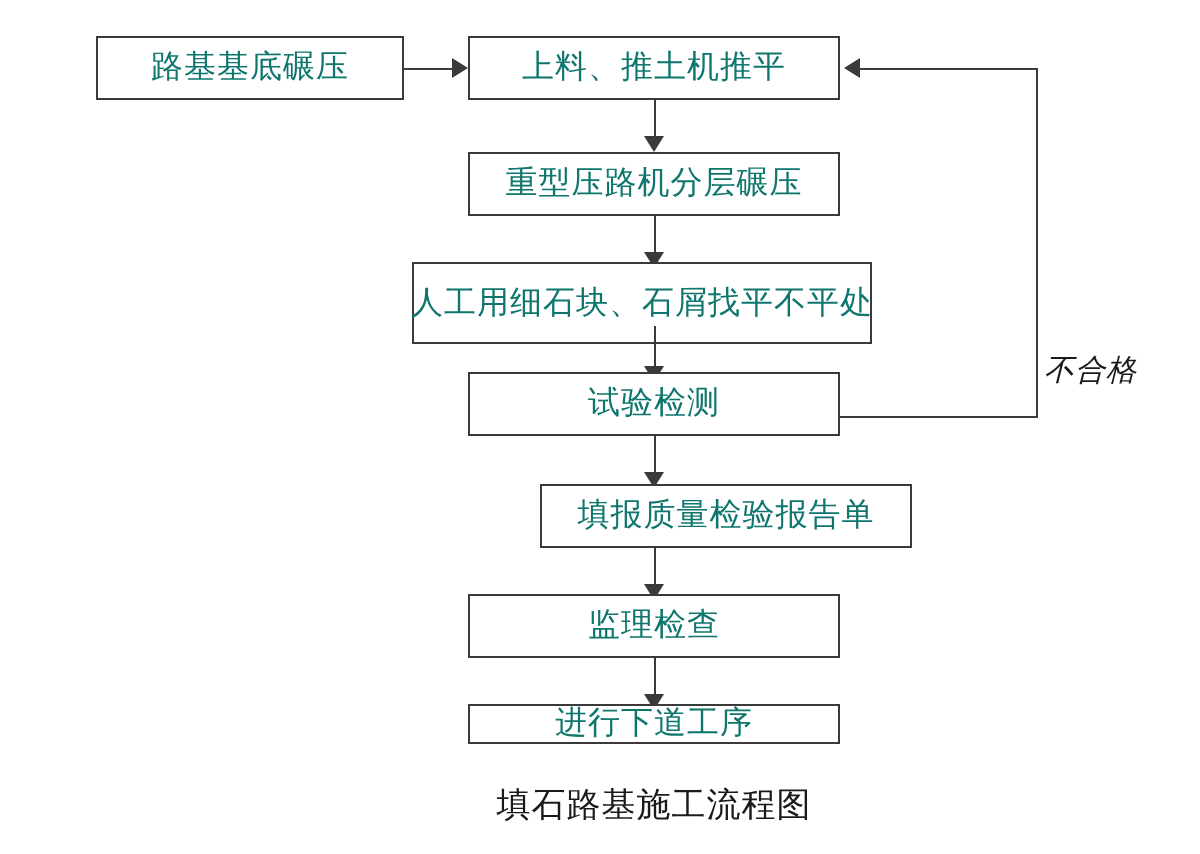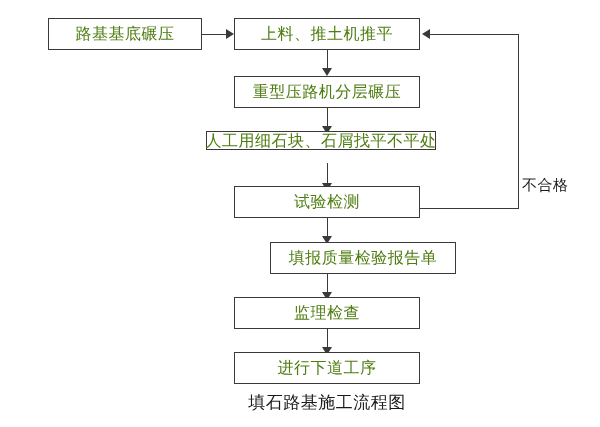--- a/index.html
+++ b/index.html
@@ -19,21 +19,21 @@
     overflow: hidden;
   }
   .node {
     position: absolute;
     box-sizing: border-box;
     border: 1.5px solid #3a3a3a;
     background: #ffffff;
     display: flex;
     align-items: center;
     justify-content: center;
-    color: #4d7c0f;
+    color: #0f766e;
     font-size: 16px;
     letter-spacing: 0.5px;
     white-space: nowrap;
     font-family: "DejaVu Sans", "Liberation Sans", sans-serif;
   }
   .node span {
     display: block;
     line-height: 1;
     transform: translateY(-0.5px);
   }
@@ -108,55 +108,55 @@
   <div class="vline" style="left:327px; top:50px; height:22px;"></div>
   <div class="arrow-down" style="left:322px; top:68px;"></div>
 
   <div class="node" style="left:234px; top:76px; width:186px; height:32px;text-align:center;">
     <span>重型压路机分层碾压</span>
   </div>
 
   <div class="vline" style="left:327px; top:108px; height:22px;"></div>
   <div class="arrow-down" style="left:322px; top:126px;"></div>
 
-  <div class="node" style="left:206px; top:131px; width:230px; height:19px;">
+  <div class="node" style="left:206px; top:131px; width:230px; height:41px;">
     <span>人工用细石块、石屑找平不平处</span>
   </div>
 
   <div class="vline" style="left:327px; top:163px; height:24px;"></div>
   <div class="arrow-down" style="left:322px; top:183px;"></div>
 
   <div class="node" style="left:234px; top:186px; width:186px; height:32px;">
     <span>试验检测</span>
   </div>
 
   <div class="hline" style="left:420px; top:208px; width:99px;"></div>
 
   <div class="vline" style="left:518px; top:34px; height:175px;"></div>
 
   <div class="hline" style="left:430px; top:34px; width:89px;"></div>
   <div class="arrow-left" style="left:422px; top:29px;"></div>
-  <div class="edge-label" style="left:522px; top:176px;">不合格</div>
+  <div class="edge-label" style="left:522px; top:176px;font-style:italic;">不合格</div>
 
   <div class="vline" style="left:327px; top:218px; height:22px;"></div>
   <div class="arrow-down" style="left:322px; top:236px;"></div>
 
   <div class="node" style="left:234px; top:242px; width:186px; height:32px;margin-left:36px;">
     <span>填报质量检验报告单</span>
   </div>
 
   <div class="vline" style="left:327px; top:274px; height:22px;"></div>
   <div class="arrow-down" style="left:322px; top:292px;"></div>
 
   <div class="node" style="left:234px; top:297px; width:186px; height:32px;">
     <span>监理检查</span>
   </div>
 
   <div class="vline" style="left:327px; top:329px; height:22px;"></div>
   <div class="arrow-down" style="left:322px; top:347px;"></div>
 
-  <div class="node" style="left:234px; top:352px; width:186px; height:32px;">
+  <div class="node" style="left:234px; top:352px; width:186px; height:20px;">
     <span>进行下道工序</span>
   </div>
 
   <div class="caption" style="left:234px; top:391px; width:186px;">填石路基施工流程图</div>
 
 </div>
 
 </body></html>

